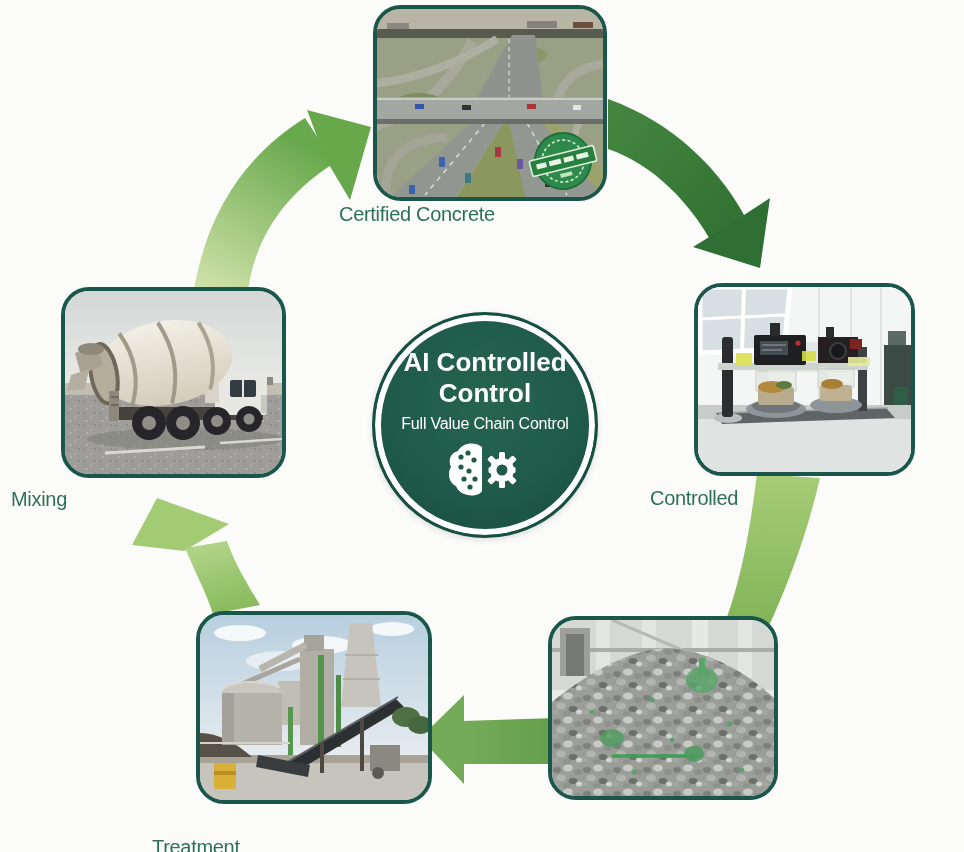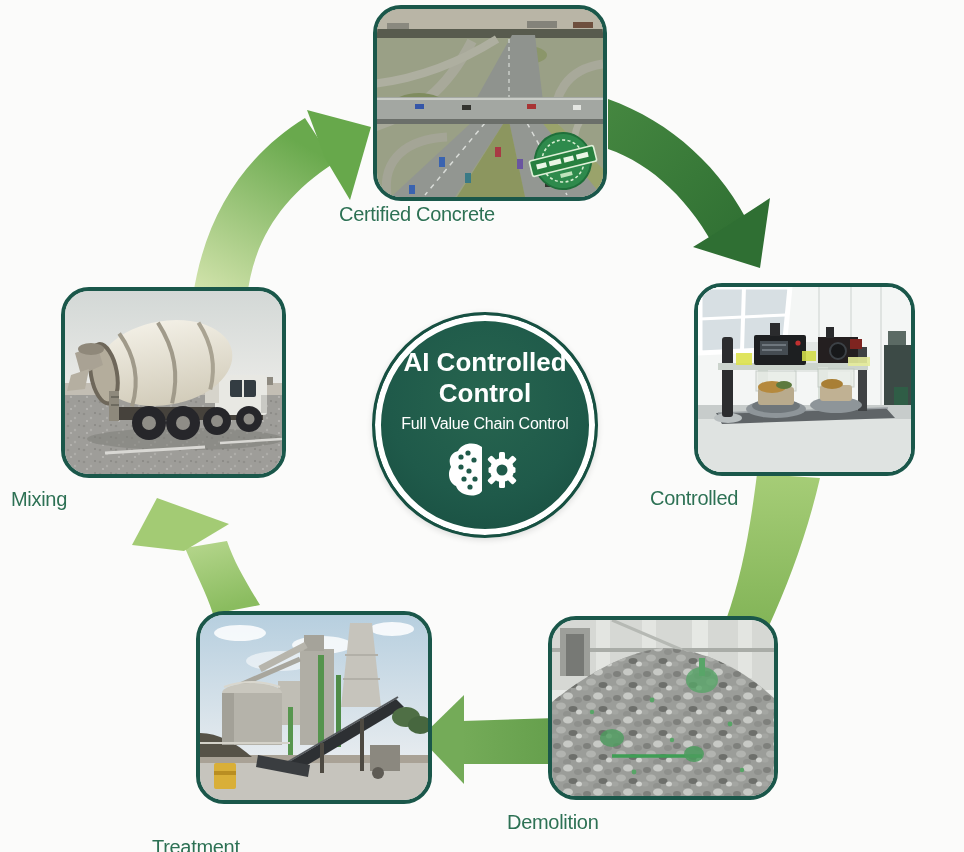--- a/index.html
+++ b/index.html
@@ -346,21 +346,20 @@
         <circle cx="184" cy="128" r="13" fill="#26262a"></circle>
           <circle cx="184" cy="128" r="5.5" fill="#8f8d87"></circle>
       </g>
       <path d="M 40 162 L 140 156" stroke="#d9d8d4" stroke-width="3" fill="none"></path>
       <path d="M 155 152 L 217 148" stroke="#d9d8d4" stroke-width="2.4" fill="none"></path>
     </svg>
   </div>
 
   <div class="stage-label" style="left:339px;top:203px;">Certified Concrete</div>
   <div class="stage-label" style="left:650px;top:487px;">Controlled</div>
-  <div class="stage-label" style="left:507px;top:811px;">Demolition</div>
   <div class="stage-label" style="left:152px;top:836px;">Treatment</div>
   <div class="stage-label" style="left:11px;top:488px;">Mixing</div>
 
   <div class="center-circle">
     <div class="center-title">
       <div>AI Controlled</div>
       <div>Control</div>
     </div>
     <div class="center-sub">Full Value Chain Control</div>
     <div class="center-icon">

